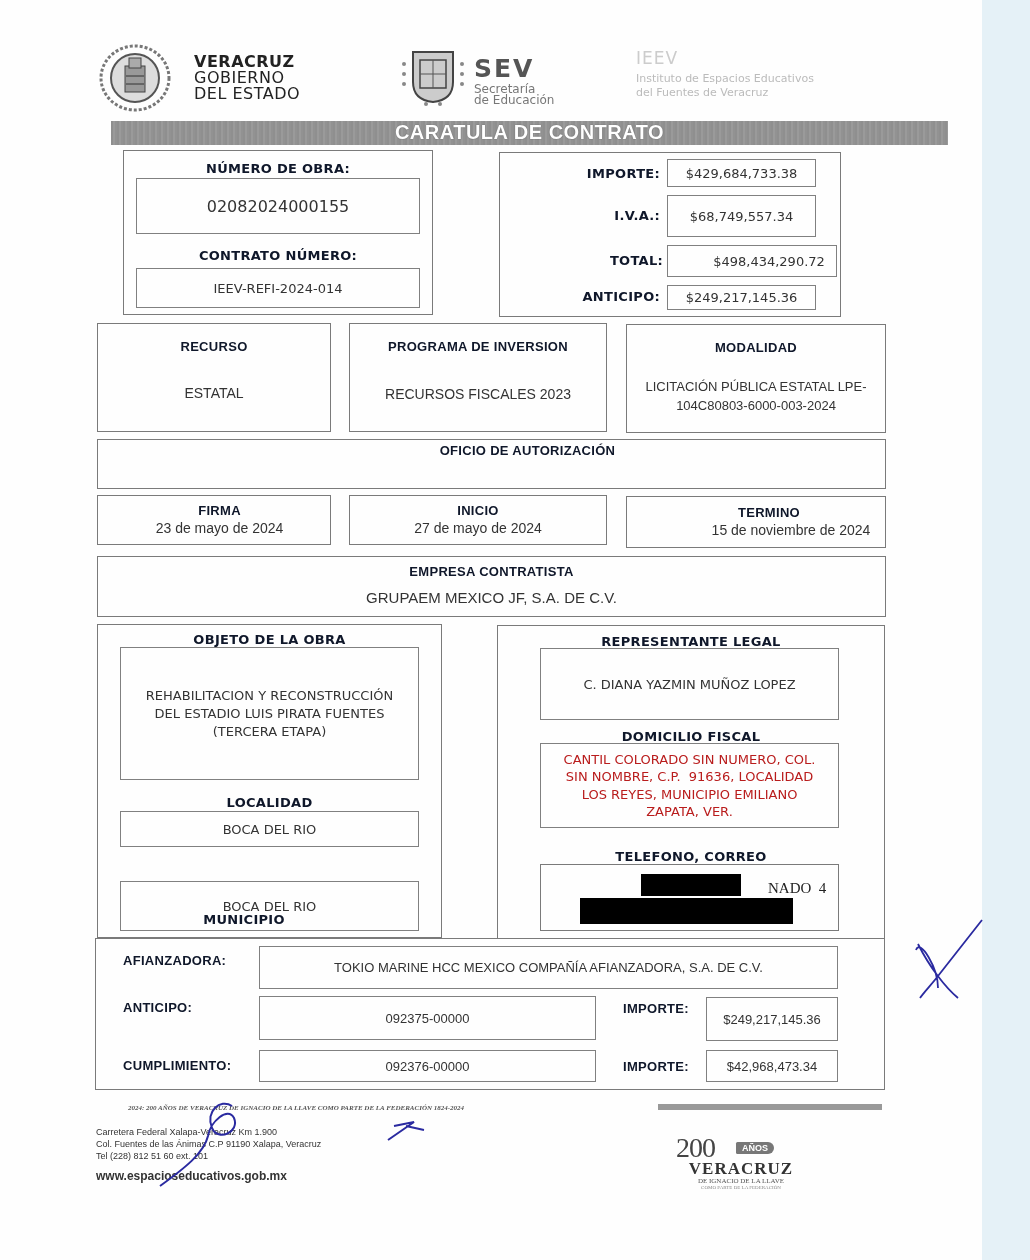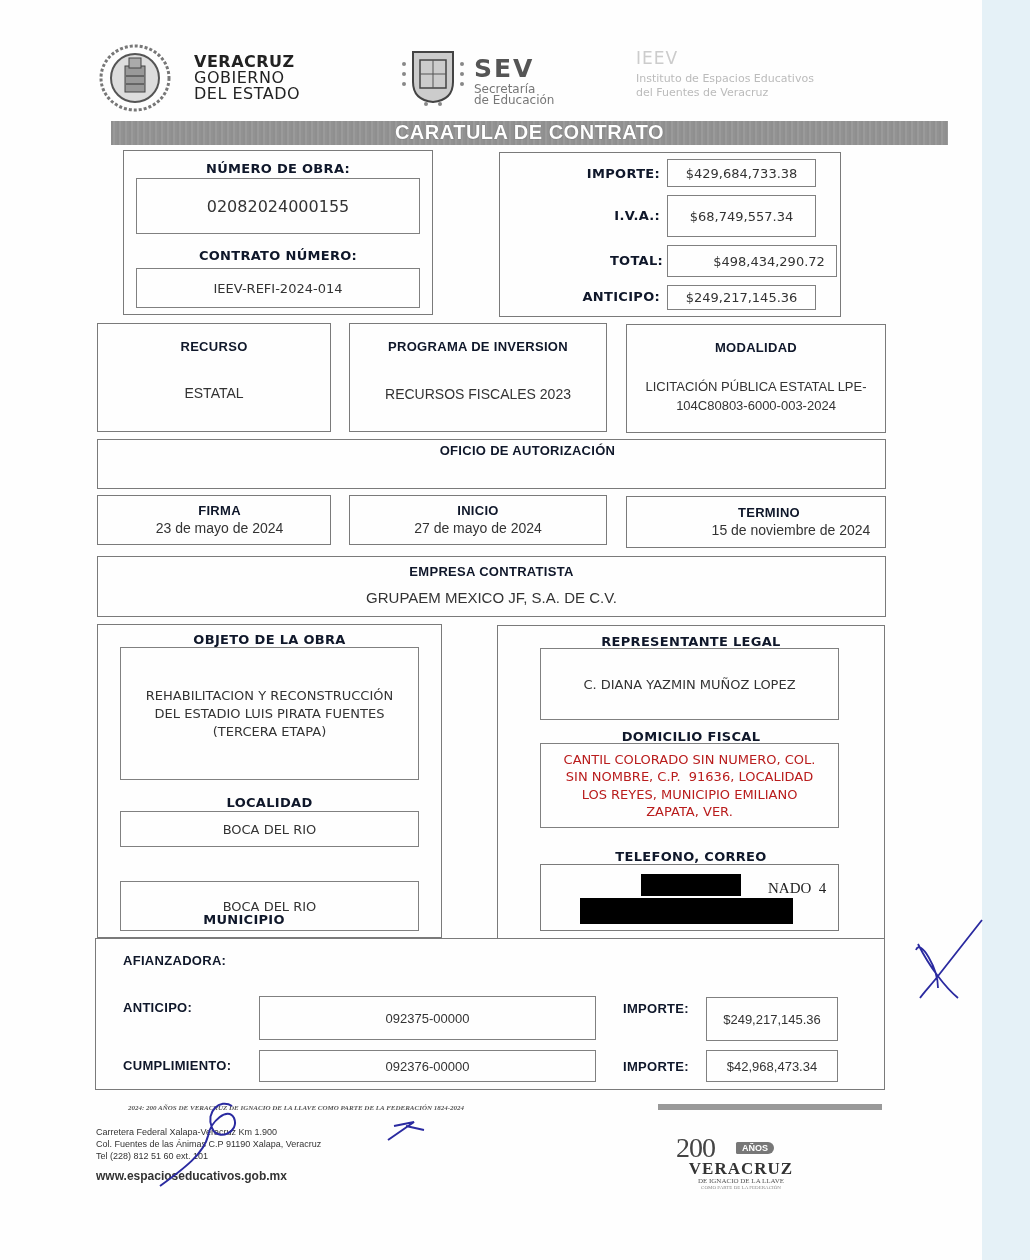--- a/index.html
+++ b/index.html
@@ -181,20 +181,23 @@
     </div>
   </div>
   <div class="lbl center" style="left:497px;top:849px;width:388px;">TELEFONO, CORREO</div>
   <div class="box" style="left:540px;top:864px;width:299px;height:67px;"></div>
   <div class="abs" style="left:740px;top:880px;font-family:'Liberation Serif', serif;font-size:15px;color:#222;white-space:pre;margin-left:28px;">NADO  4</div>
   <div class="redact" style="left:641px;top:874px;width:100px;height:22px;"></div>
   <div class="redact" style="left:580px;top:898px;width:213px;height:26px;"></div>
 
   <div class="box" style="left:95px;top:938px;width:790px;height:152px;"></div>
   <div class="lbl cond" style="left:123px;top:953px;">AFIANZADORA:</div>
+  <div class="inbox" style="left:259px;top:946px;width:579px;height:43px;">
+    <span class="cond" style="font-size:13px;color:#333;">TOKIO MARINE HCC MEXICO COMPAÑÍA AFIANZADORA, S.A. DE C.V.</span>
+  </div>
 
   <div class="lbl cond" style="left:123px;top:1000px;">ANTICIPO:</div>
   <div class="inbox" style="left:259px;top:996px;width:337px;height:44px;">
     <span class="cond" style="font-size:13px;color:#333;">092375-00000</span>
   </div>
   <div class="lbl cond" style="left:623px;top:1001px;">IMPORTE:</div>
   <div class="inbox" style="left:706px;top:997px;width:132px;height:44px;">
     <span class="cond" style="font-size:13px;color:#333;">$249,217,145.36</span>
   </div>
 

